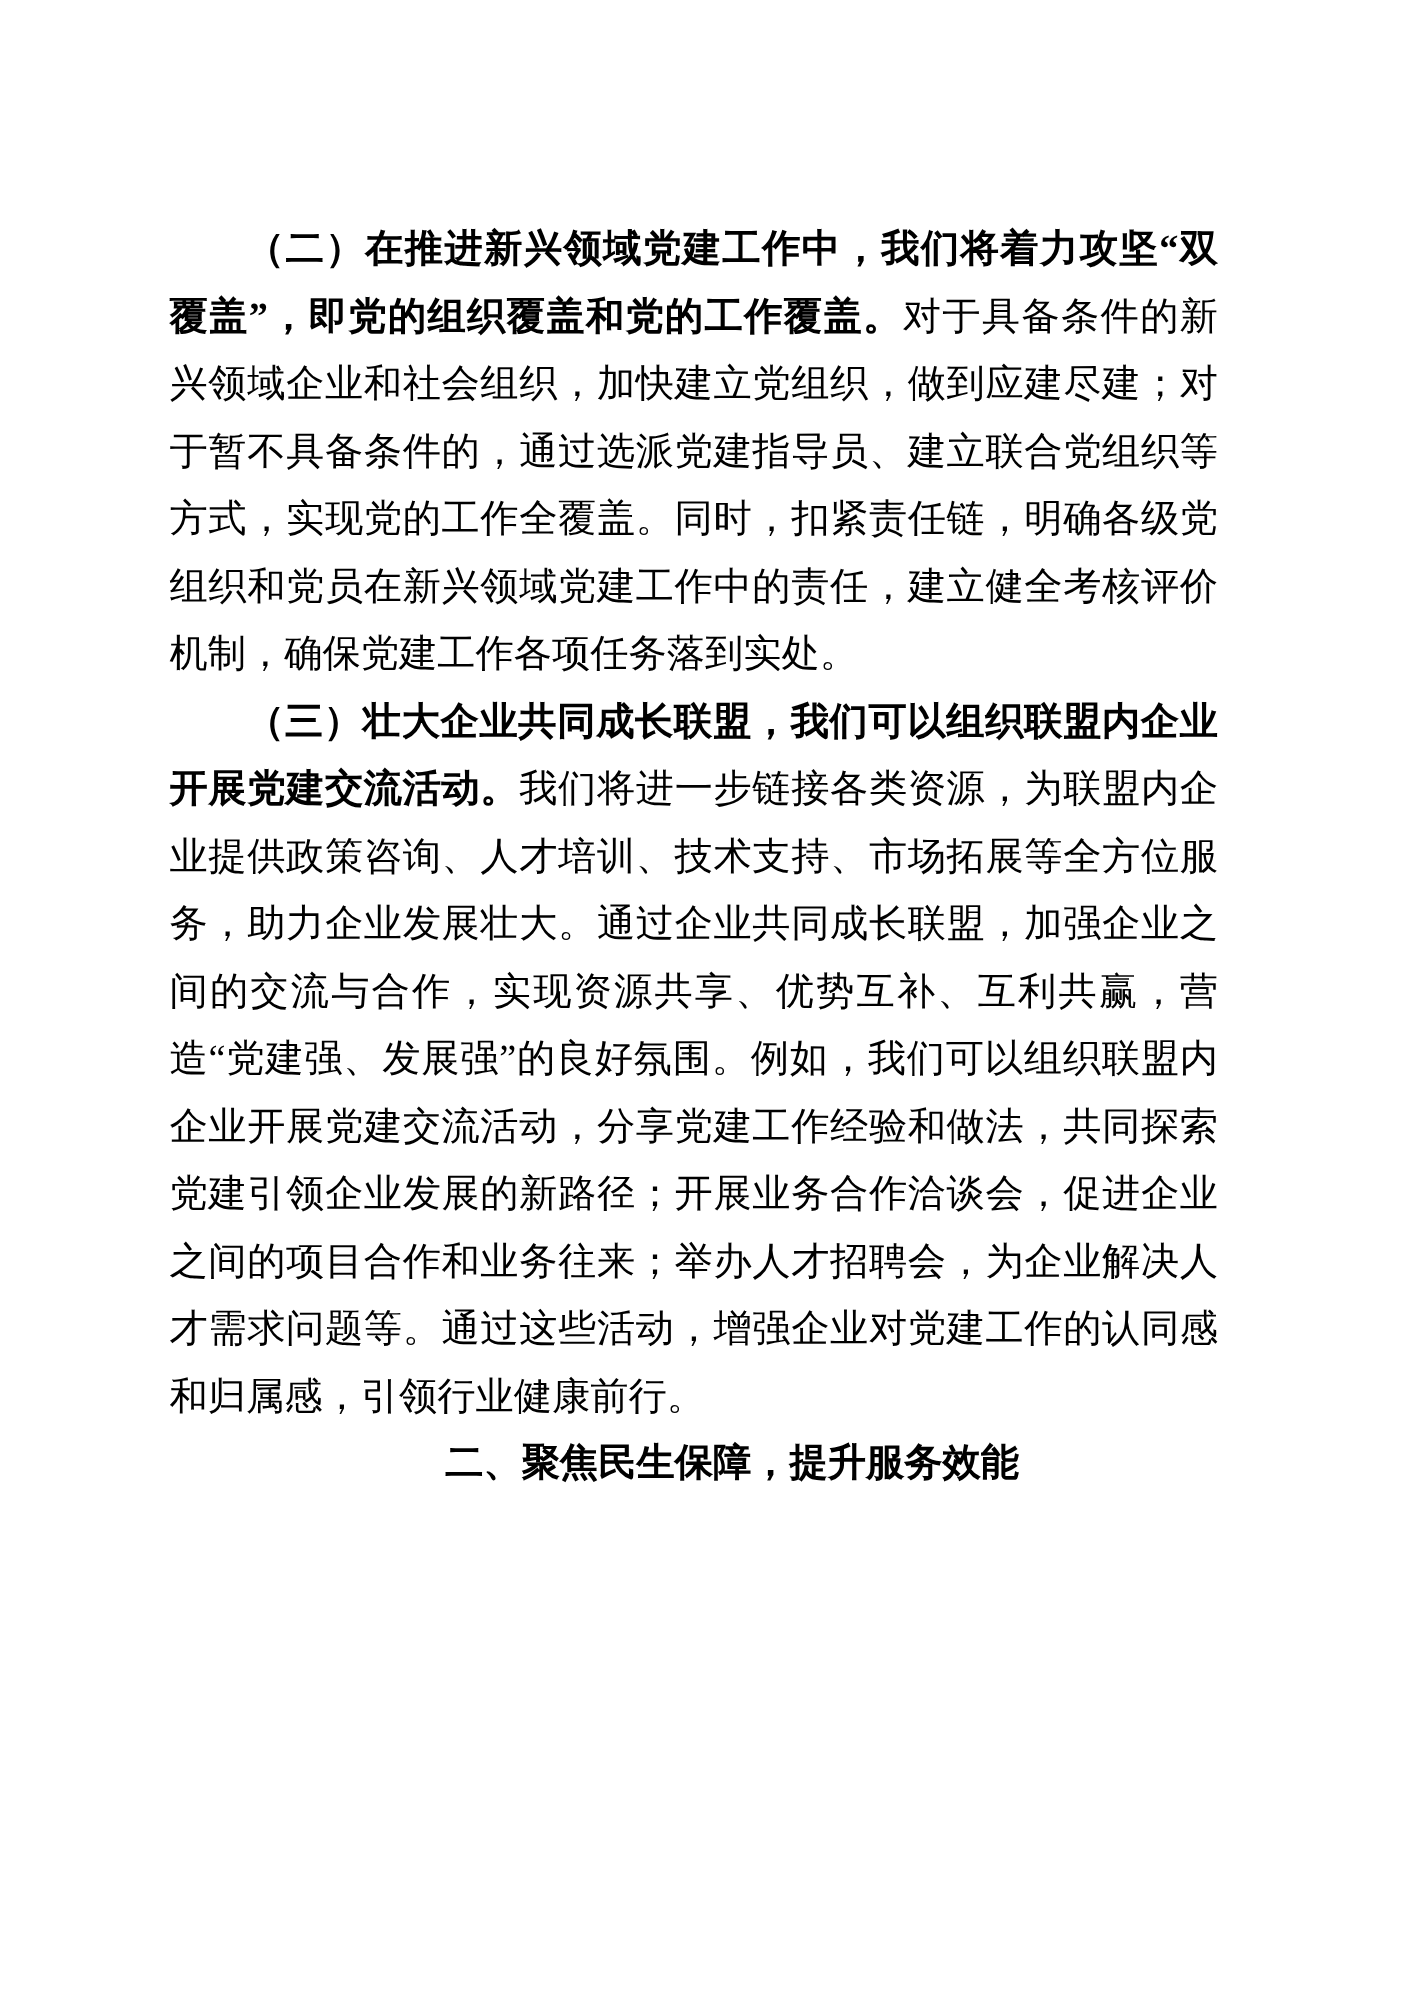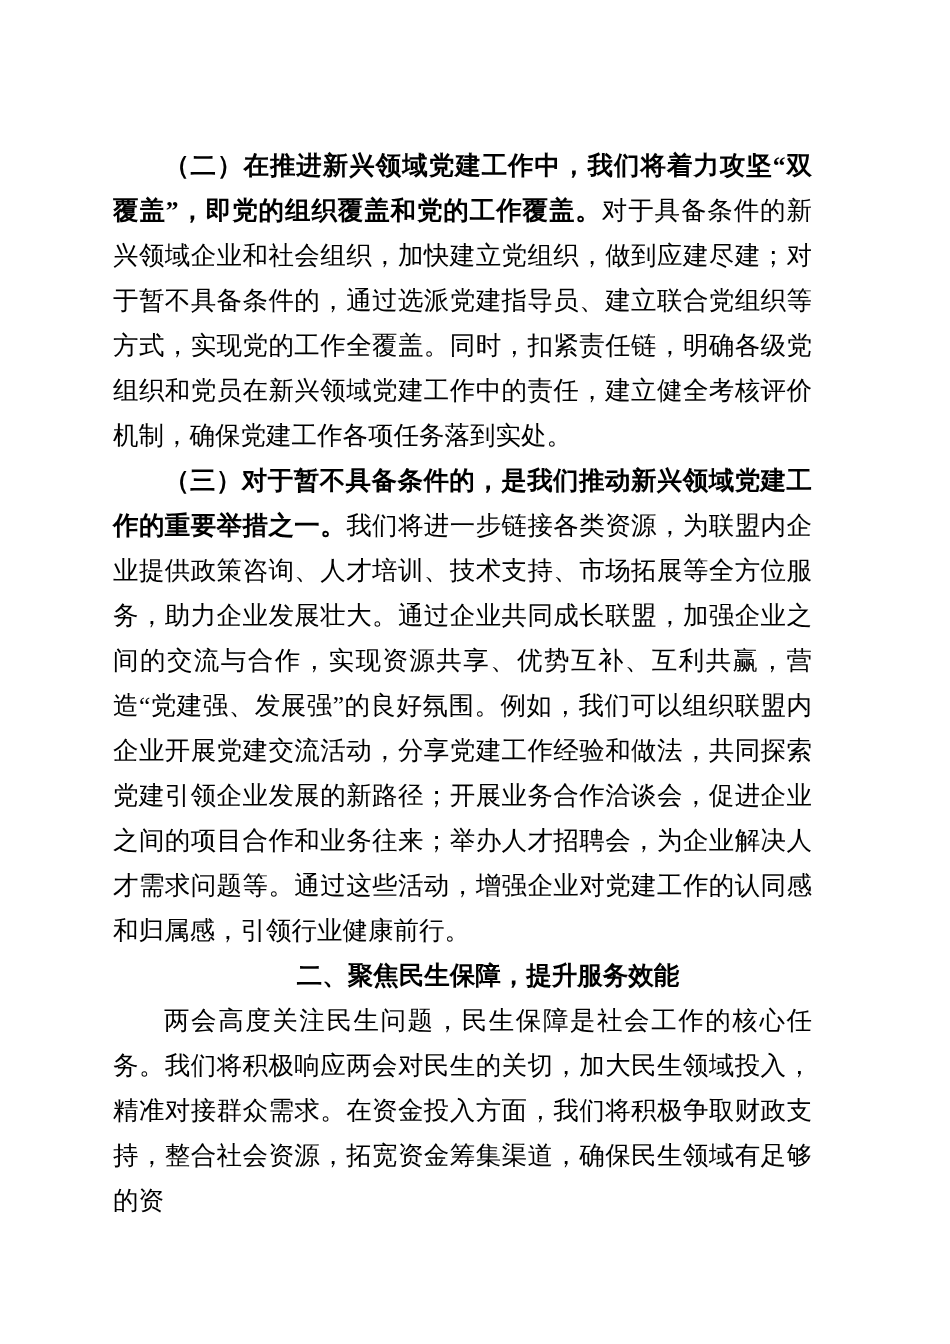--- a/index.html
+++ b/index.html
@@ -49,17 +49,16 @@
     font-family: "Liberation Sans", sans-serif;
     text-align: center;
   }
 </style>
 </head>
 <body>
 
 <div class="page">
   <div class="doc-body" id="doc-body">
       <p><span class="seg-bold">（二）在推进新兴领域党建工作中，我们将着力攻坚“双覆盖”，即党的组织覆盖和党的工作覆盖。</span><span class="seg-normal">对于具备条件的新兴领域企业和社会组织，加快建立党组织，做到应建尽建；对于暂不具备条件的，通过选派党建指导员、建立联合党组织等方式，实现党的工作全覆盖。同时，扣紧责任链，明确各级党组织和党员在新兴领域党建工作中的责任，建立健全考核评价机制，确保党建工作各项任务落到实处。</span></p>
-      <p><span class="seg-bold">（三）对于暂不具备条件的，是我们推动新兴领域党建工作的重要举措之一。</span><span class="seg-normal">我们将进一步链接各类资源，为联盟内企业提供政策咨询、人才培训、技术支持、市场拓展等全方位服务，助力企业发展壮大。通过企业共同成长联盟，加强企业之间的交流与合作，实现资源共享、优势互补、互利共赢，营造“党建强、发展强”的良好氛围。例如，我们可以组织联盟内企业开展党建交流活动，分享党建工作经验和做法，共同探索党建引领企业发展的新路径；开展业务合作洽谈会，促进企业之间的项目合作和业务往来；举办人才招聘会，为企业解决人才需求问题等。通过这些活动，增强企业对党建工作的认同感和归属感，引领行业健康前行。</span></p>
+      <p><span class="seg-bold">（三）壮大企业共同成长联盟，我们可以组织联盟内企业开展党建交流活动。</span><span class="seg-normal">我们将进一步链接各类资源，为联盟内企业提供政策咨询、人才培训、技术支持、市场拓展等全方位服务，助力企业发展壮大。通过企业共同成长联盟，加强企业之间的交流与合作，实现资源共享、优势互补、互利共赢，营造“党建强、发展强”的良好氛围。例如，我们可以组织联盟内企业开展党建交流活动，分享党建工作经验和做法，共同探索党建引领企业发展的新路径；开展业务合作洽谈会，促进企业之间的项目合作和业务往来；举办人才招聘会，为企业解决人才需求问题等。通过这些活动，增强企业对党建工作的认同感和归属感，引领行业健康前行。</span></p>
       <p class="heading"><span class="seg-bold">二、聚焦民生保障，提升服务效能</span></p>
-      <p><span class="seg-normal">两会高度关注民生问题，民生保障是社会工作的核心任务。我们将积极响应两会对民生的关切，加大民生领域投入，精准对接群众需求。在资金投入方面，我们将积极争取财政支持，整合社会资源，拓宽资金筹集渠道，确保民生领域有足够的资</span></p>
     </div>
 </div>
 
 </body></html>

